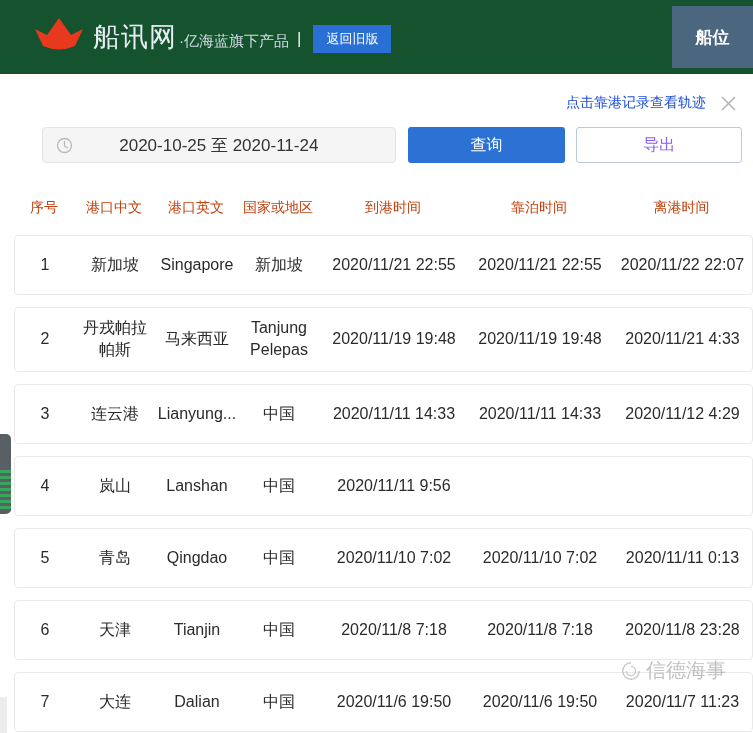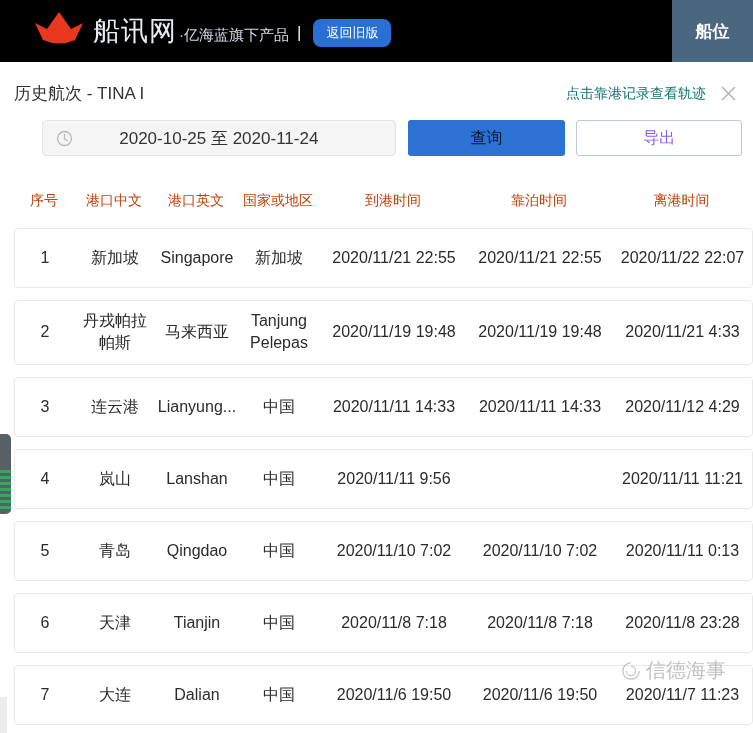--- a/index.html
+++ b/index.html
@@ -1,44 +1,44 @@
 <!DOCTYPE html>
 <html><head>
 <meta charset="utf-8">
 <style>
   * { margin:0; padding:0; box-sizing:border-box; }
   html,body { width:753px; height:733px; overflow:hidden; background:#fff;
     font-family:"Liberation Sans","DejaVu Sans",sans-serif; position:relative; }
 
   
-  .navbar { height:62px; background:#000000; display:flex; align-items:center; }
+  .navbar { height:74px; background:#14532d; display:flex; align-items:center; }
   .logo { margin-left:33px; flex:none; }
   .brand { color:#e7edf4; font-size:27px; margin-left:8px; letter-spacing:1px; }
   .brand-suffix { color:#d3dce6; font-size:15px; margin-left:2px; margin-top:8px; }
   .brand-divider { color:#eaf1f8; font-size:17px; margin:0 12px 0 8px; margin-top:4px; }
   .back-btn { background:#2a6fd6; color:#fff; font-size:13px; border:none;
-    border-radius:8px; padding:5px 13px; cursor:pointer; margin-top:4px; }
+    border-radius:0; padding:5px 13px; cursor:pointer; margin-top:4px; }
   .nav-spacer { flex:1; }
   .ship-tab { width:81px; height:62px; background:#4b667f; color:#fff;
     font-size:17px; font-weight:bold; display:flex; align-items:center; justify-content:center; cursor:pointer; }
 
   
   .panel-head { margin:20px 14px 0 14px; display:flex; align-items:center; }
   .panel-title { font-size:17px; color:#333; }
   .head-spacer { flex:1; }
-  .track-hint { font-size:14px; color:#0f766e; cursor:pointer; }
+  .track-hint { font-size:14px; color:#1d4ed8; cursor:pointer; }
   .close-btn { margin-left:14px; margin-right:2px; cursor:pointer; line-height:0; }
 
   
   .controls { margin:15px 11px 0 14px; display:flex;padding-left:28px; }
   .date-input { width:374px; height:36px; background:#f5f5f6; border:1px solid #e4e4e4;
     border-radius:4px; position:relative; display:flex; align-items:center; justify-content:center;
     font-size:17px; color:#333; cursor:pointer; }
   .date-input .clock { position:absolute; left:13px; top:9px; line-height:0; }
-  .query-btn { width:167px; height:36px; margin-left:12px; background:#2b72d4; color:#0f172a;
+  .query-btn { width:167px; height:36px; margin-left:12px; background:#2b72d4; color:#ffffff;
     border:none; border-radius:3px; font-size:16px; cursor:pointer; }
   .export-btn { width:175px; height:36px; margin-left:11px; background:#fff; color:#8b5cf6;
     border:1px solid #b9c9de; border-radius:3px; font-size:16px; cursor:pointer; }
 
   
   .grid-cols { display:grid; grid-template-columns:60px 80px 84px 80px 150px 142px 143px;
     justify-items:center; align-items:center; }
   .table-header { margin:36px 0 18px 14px; width:739px; color:#c2410c; font-size:14px; }
   .rows { margin-left:14px; width:739px; }
   .row-card { width:739px; min-height:60px; border:1px solid #e9e9e9; border-radius:4px;
@@ -66,21 +66,20 @@
   </span>
   <span class="brand">船讯网</span>
   <span class="brand-suffix">·亿海蓝旗下产品</span>
   <span class="brand-divider">|</span>
   <button class="back-btn">返回旧版</button>
   <span class="nav-spacer"></span>
   <div class="ship-tab">船位</div>
 </div>
 
 <div class="panel-head">
-  <span class="panel-title">历史航次 - TINA I</span>
   <span class="head-spacer"></span>
   <span class="track-hint">点击靠港记录查看轨迹</span>
   <span class="close-btn">
     <svg width="17" height="17" viewBox="0 0 17 17">
       <line x1="2" y1="2" x2="15" y2="15" stroke="#b5b5b5" stroke-width="1.6"></line>
       <line x1="15" y1="2" x2="2" y2="15" stroke="#b5b5b5" stroke-width="1.6"></line>
     </svg>
   </span>
 </div>
 
@@ -136,21 +135,20 @@
       <div class="cell">2020/11/11 14:33</div>
       <div class="cell">2020/11/12 4:29</div>
     </div>
     <div class="row-card grid-cols">
       <div class="cell">4</div>
       <div class="cell">岚山</div>
       <div class="cell">Lanshan</div>
       <div class="cell">中国</div>
       <div class="cell">2020/11/11 9:56</div>
       <div class="cell"></div>
-      <div class="cell">2020/11/11 11:21</div>
     </div>
     <div class="row-card grid-cols">
       <div class="cell">5</div>
       <div class="cell">青岛</div>
       <div class="cell">Qingdao</div>
       <div class="cell">中国</div>
       <div class="cell">2020/11/10 7:02</div>
       <div class="cell">2020/11/10 7:02</div>
       <div class="cell">2020/11/11 0:13</div>
     </div>

